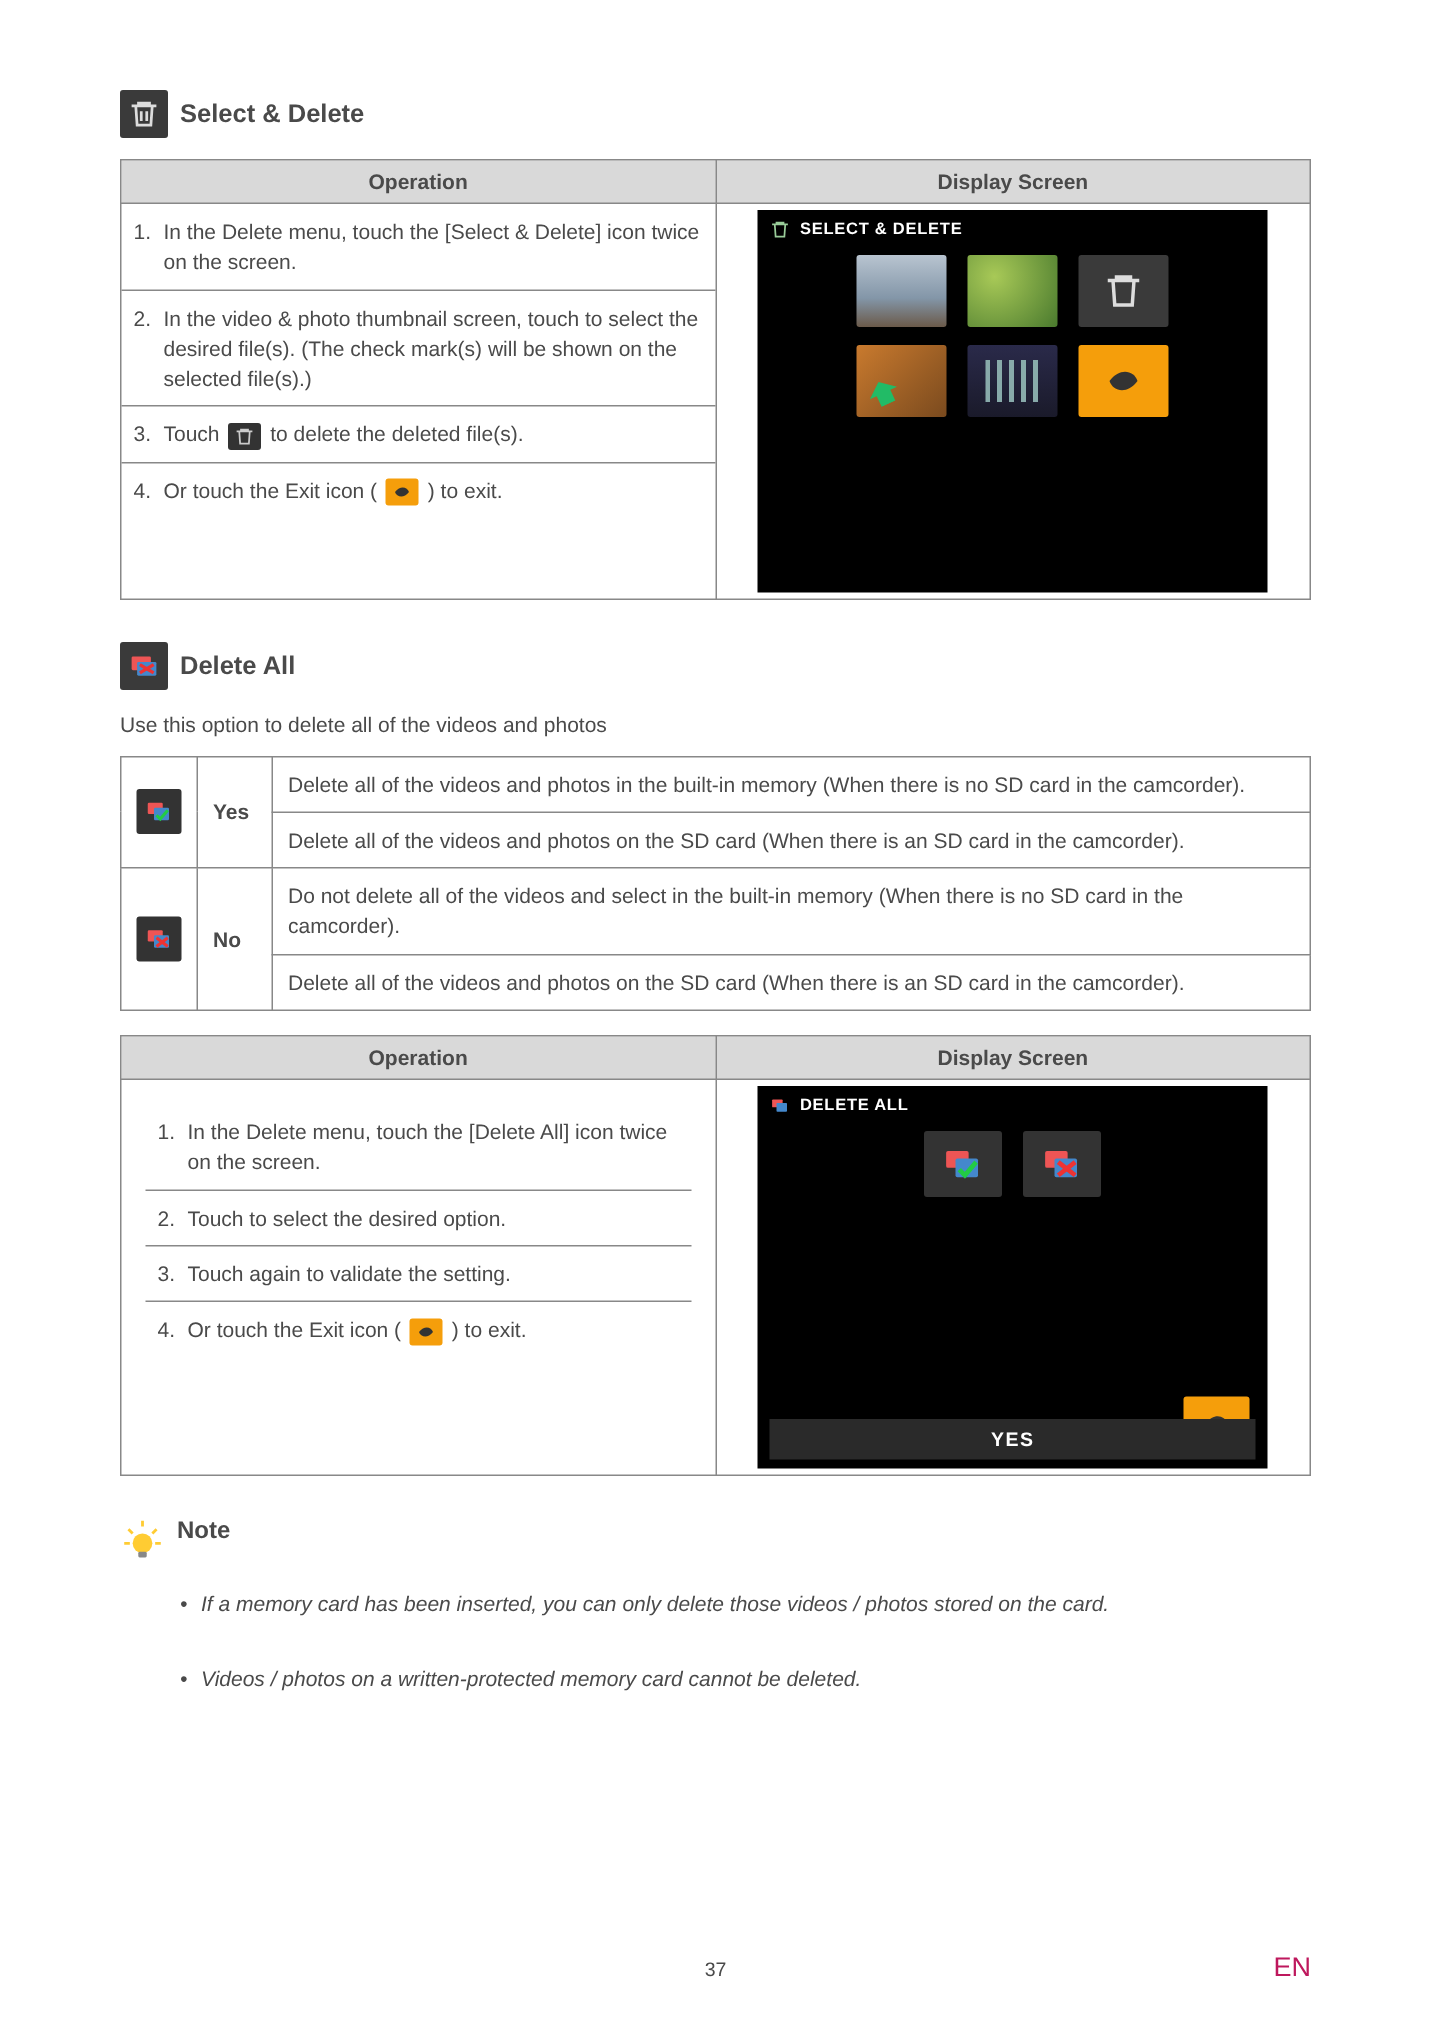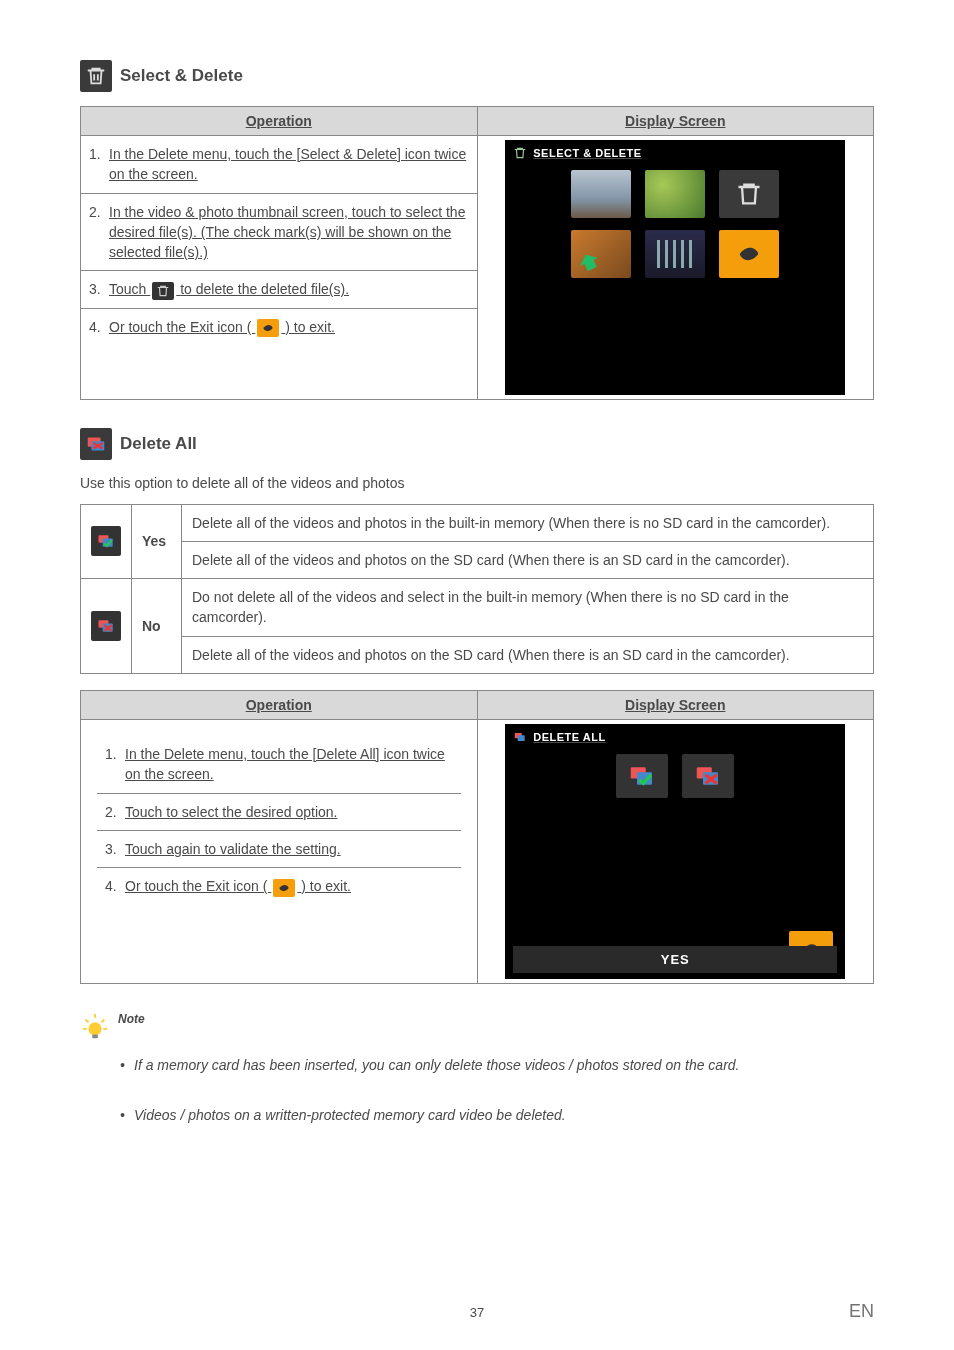--- a/index.html
+++ b/index.html
@@ -39,21 +39,20 @@
   table.op-table {
     width: 100%;
     border-collapse: collapse;
     border: 1px solid #888;
     margin-bottom: 28px;
   }
   table.op-table th, table.op-table td {
     border: 1px solid #888;
     padding: 6px 8px;
     vertical-align: top;
-    text-decoration: underline;
   }
   table.op-table th {
     background: #d9d9d9;
     font-weight: bold;
     text-align: center;
     color: #4a4a4a;
   }
   .op-cell { width: 50%; }
   .screen-cell { width: 50%; }
   ol.op-list {
@@ -162,28 +161,28 @@
   .option-thumb svg { width:30px; height:30px; }
 
   .bottom-area { position:absolute; bottom:6px; left:8px; right:8px; display:flex; align-items:flex-end; justify-content:space-between; gap:8px; }
   .yes-bar { flex:1; background:#2a2a2a; color:#fff; text-align:center; padding:6px 0; font-weight:bold; font-size:13px; letter-spacing:1px; }
   .exit-mini { width:44px; height:36px; background:#f59e0b; display:flex; align-items:center; justify-content:center; border-radius:2px; }
   .exit-mini svg { width:22px; height:22px; }
   .exit-only { position:absolute; bottom:12px; right:12px; }
 
   .note-block { display:flex; gap:8px; margin-top:14px; }
   .note-icon { width:30px; height:30px; flex-shrink:0; }
-  .note-title { font-weight:bold; font-style:italic; font-size:12px; margin-bottom:4px; color:#4a4a4a; }
+  .note-title { font-weight:bold; font-size:16px; margin-bottom:4px; color:#4a4a4a; }
   .note-list { list-style:none; padding:0; }
   .note-list li { padding-left:16px; position:relative; font-style:italic; line-height:1.5; margin-bottom:6px;margin-top:29px; }
   .note-list li::before { content:"•"; position:absolute; left:2px; }
 
   .page-footer { position:absolute; bottom:30px; left:0; right:0; display:flex; justify-content:center; }
   .page-num { font-size:13px; }
-  .lang-code { position:absolute; right:80px; bottom:28px; font-size:18px; color:#737373; }
+  .lang-code { position:absolute; right:80px; bottom:28px; font-size:18px; color:#be185d; }
 
   .photo3::after { content:""; position:absolute; left:8px; bottom:8px; width:20px; height:16px;
     background:#2b6; clip-path: polygon(50% 0, 100% 50%, 75% 50%, 75% 100%, 25% 100%, 25% 50%, 0 50%); transform: rotate(-25deg); }
   .photo4::after { content:""; position:absolute; inset:10px 12px;
     background: repeating-linear-gradient(90deg, #8aa 0 3px, transparent 3px 8px); }
 </style>
 </head>
 <body>
 
 <div class="section-header">
@@ -387,21 +386,21 @@
     <svg viewBox="0 0 32 32">
         <circle cx="16" cy="18" r="7" fill="#fc3"></circle>
         <path d="M16 2 v4 M6 8 l3 3 M26 8 l-3 3 M3 18 h4 M25 18 h4" stroke="#fc3" stroke-width="2"></path>
         <rect x="13" y="24" width="6" height="4" fill="#888" rx="1"></rect>
       </svg>
   </div>
   <div>
     <div class="note-title">Note</div>
     <ul class="note-list">
       <li>If a memory card has been inserted, you can only delete those videos / photos stored on the card.</li>
-      <li>Videos / photos on a written-protected memory card video be deleted.</li>
+      <li>Videos / photos on a written-protected memory card cannot be deleted.</li>
     </ul>
   </div>
 </div>
 
 <div class="page-footer">
   <span class="page-num">37</span>
 </div>
 <div class="lang-code">EN</div>
 
 </body></html>

